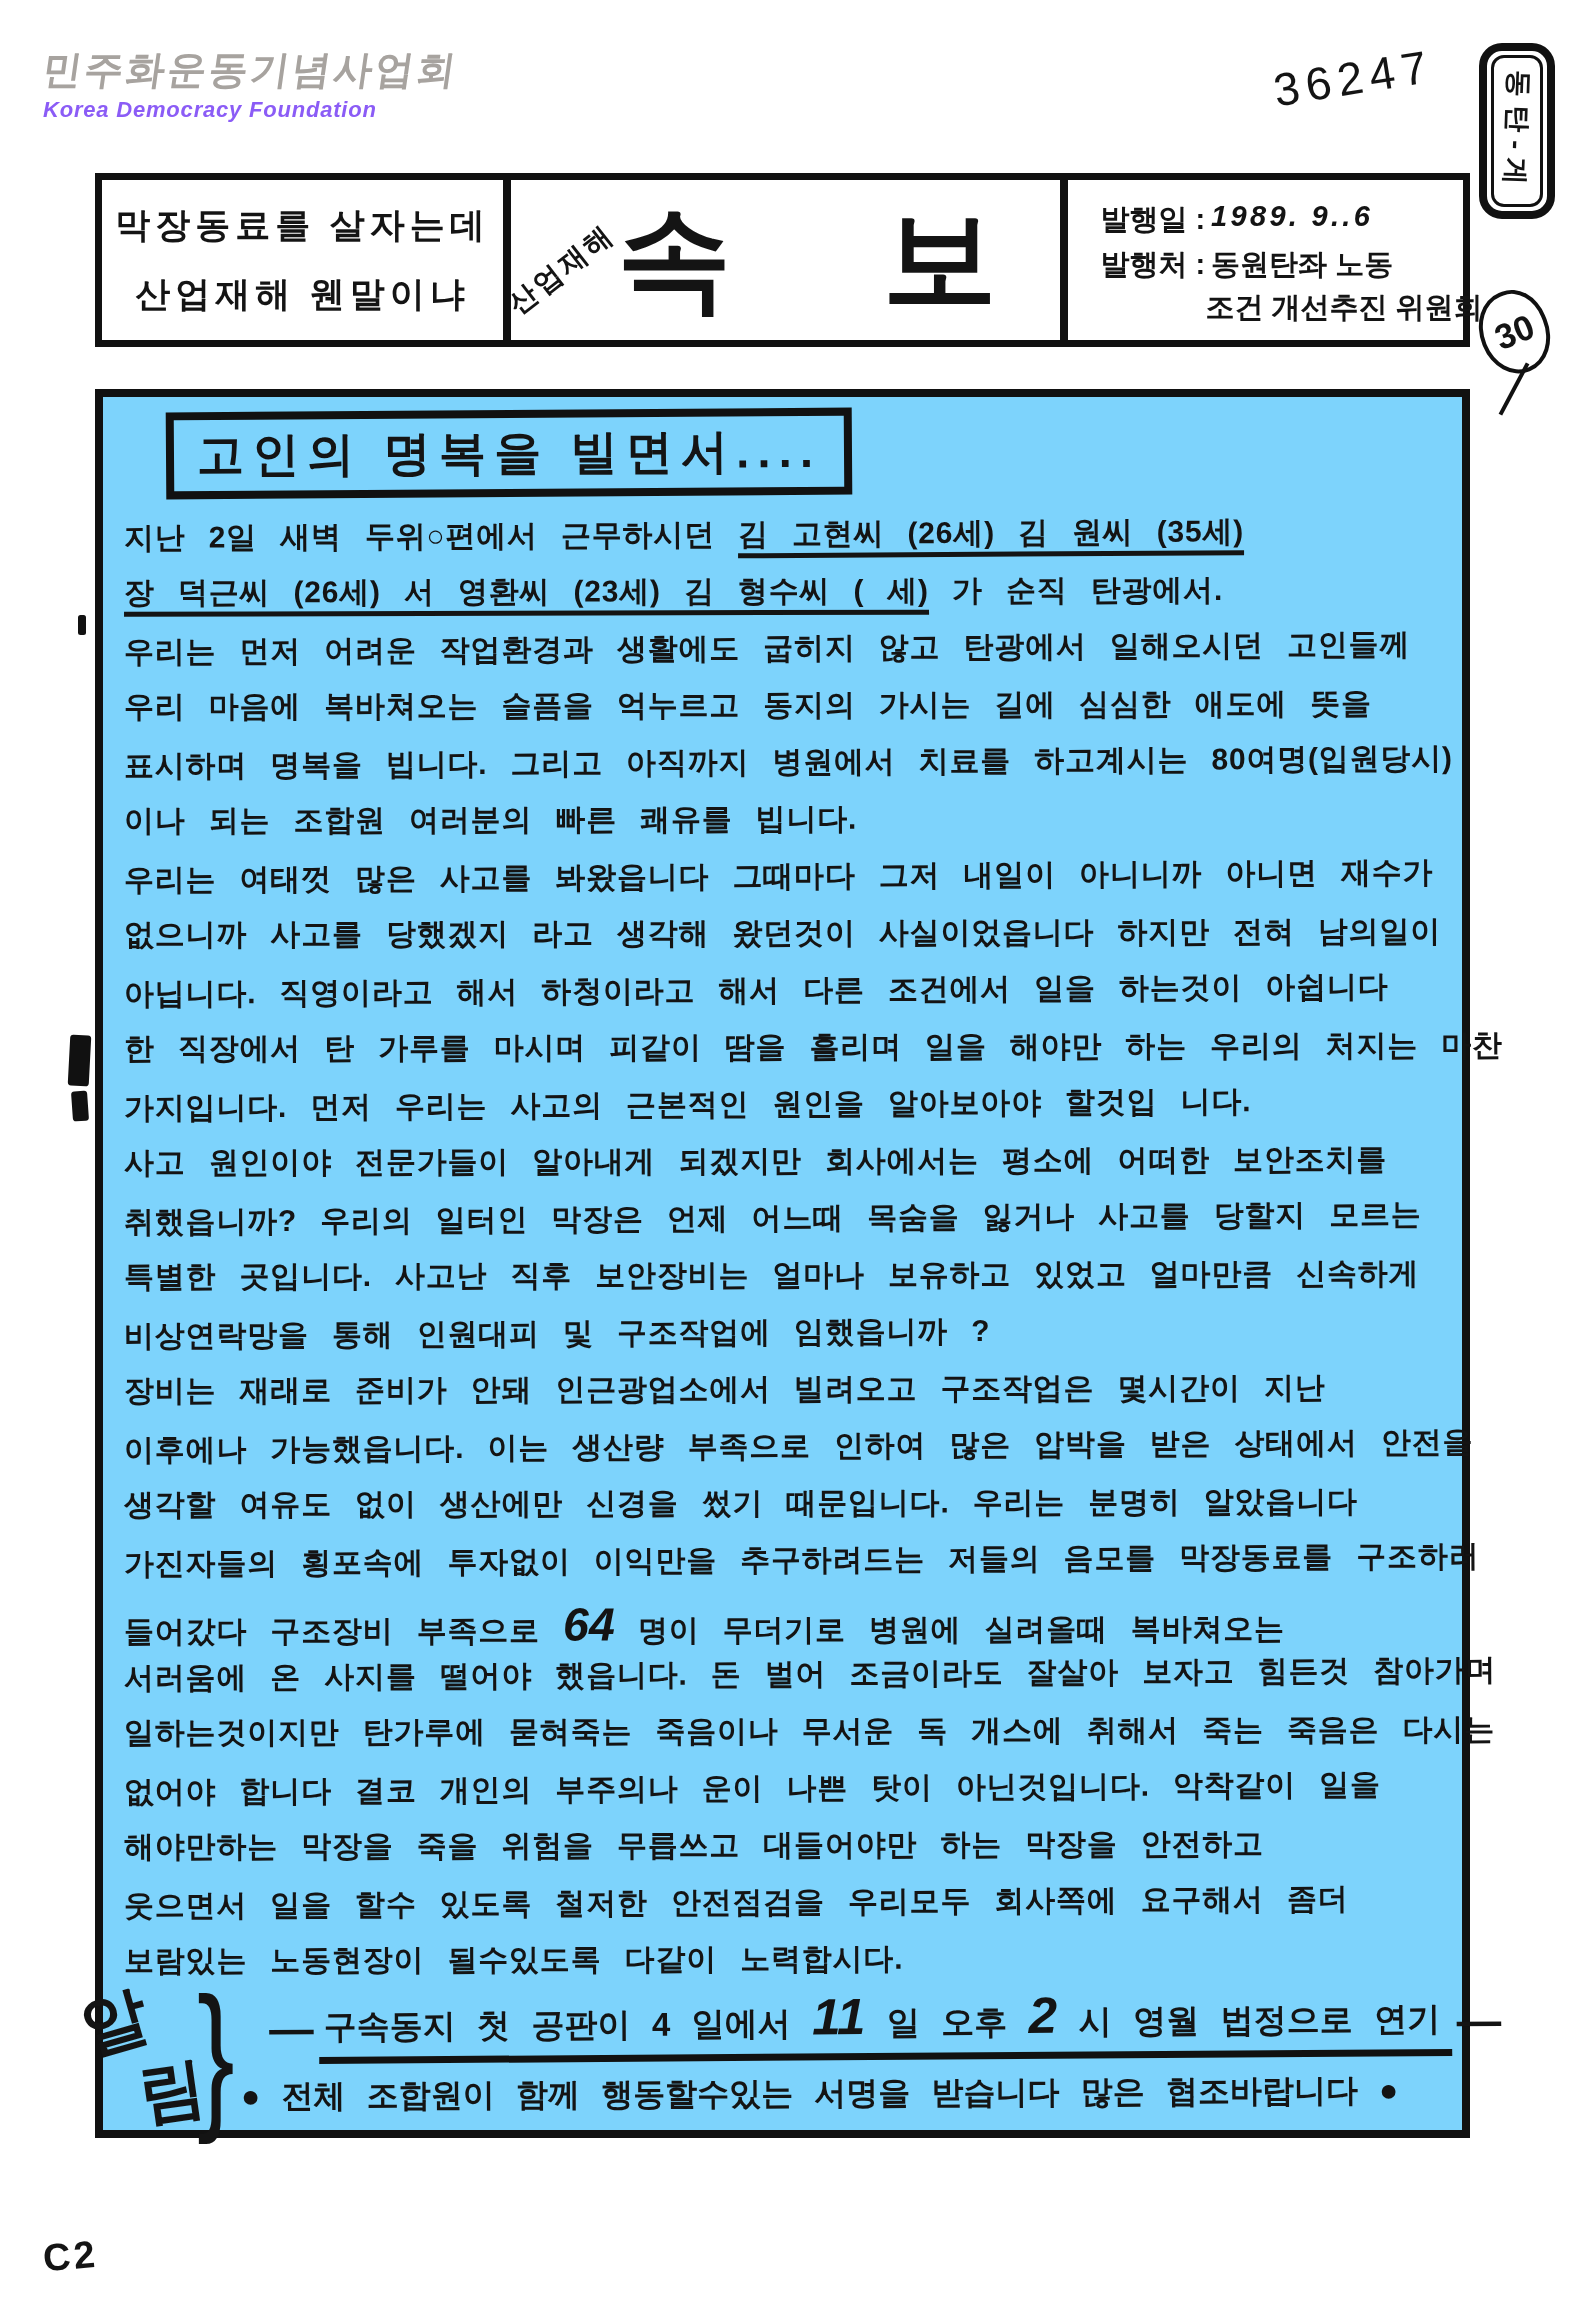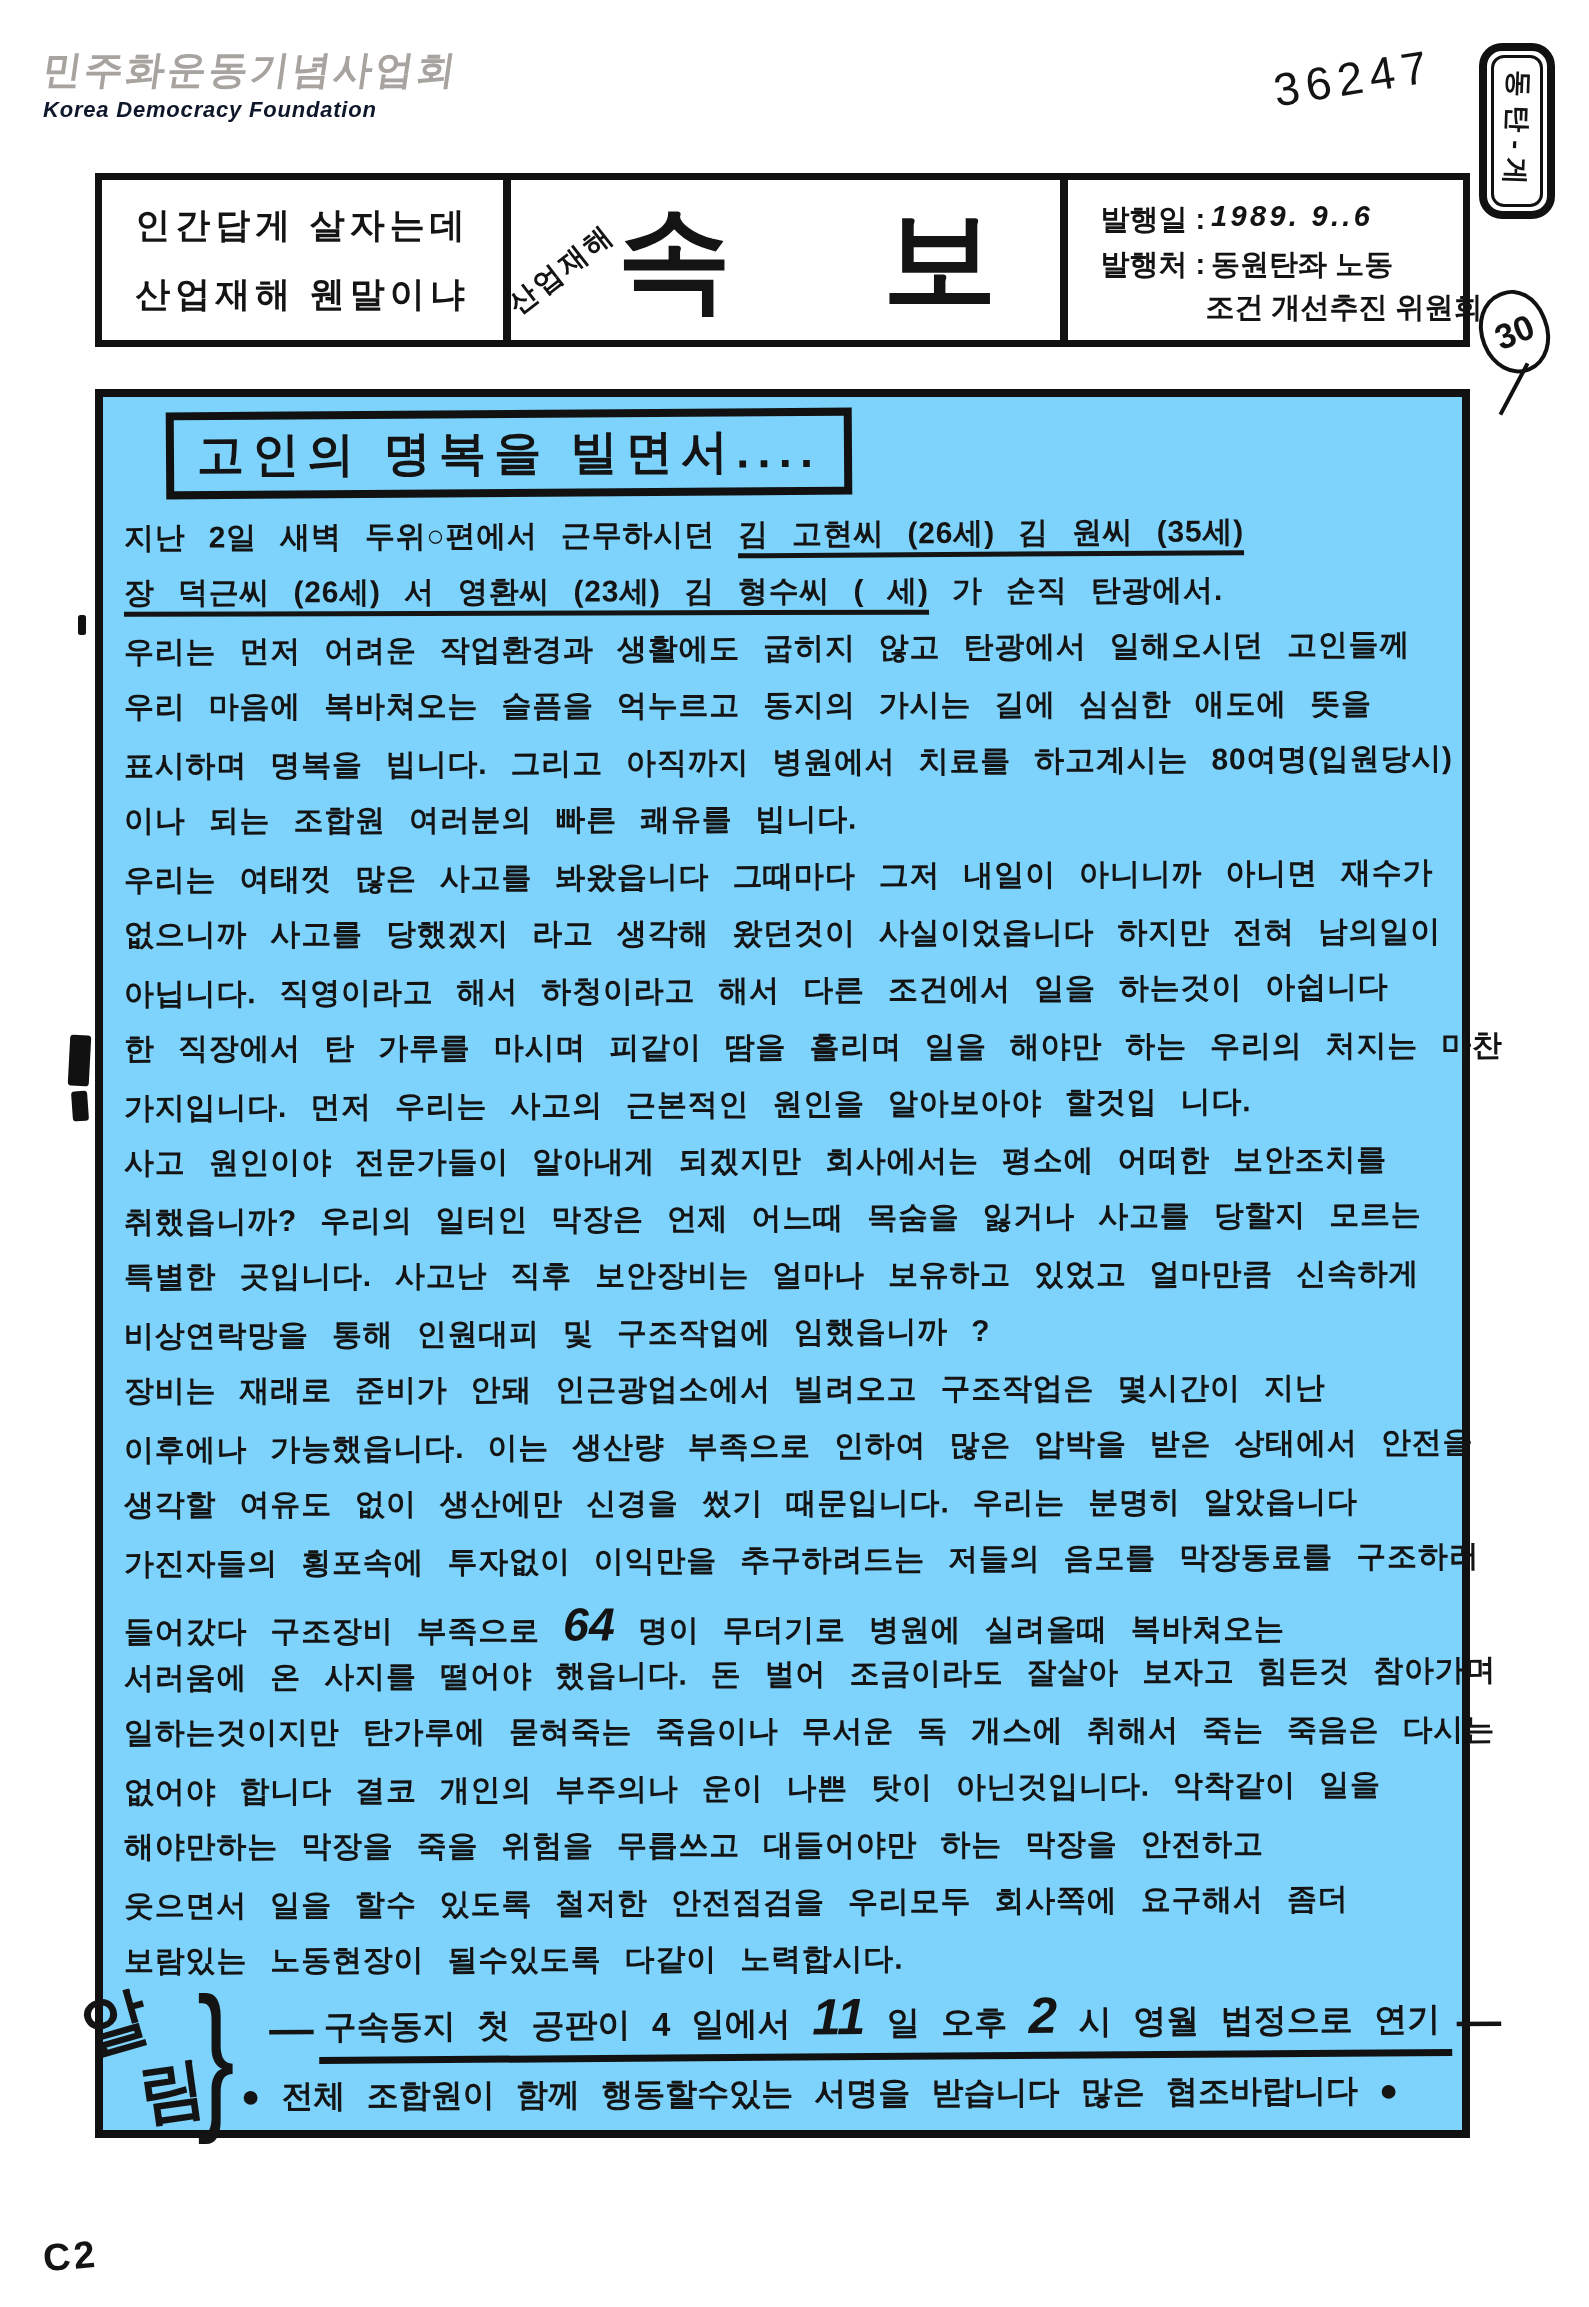--- a/index.html
+++ b/index.html
@@ -3,21 +3,21 @@
 <meta charset="utf-8">
 <style>
   html,body{margin:0;padding:0;background:#d9d9d6;}
   .page{
     position:relative;width:1590px;height:2307px;background:#ffffff;overflow:hidden;
     font-family:"Liberation Sans","DejaVu Sans",sans-serif;color:#141414;
   }
   
   .logo{position:absolute;left:43px;top:49px;line-height:1.1;}
   .logo-kr{font-size:39px;font-weight:bold;color:#a7a39f;letter-spacing:2.5px;transform:skewX(-8deg);}
-  .logo-en{font-size:22px;font-weight:bold;font-style:italic;color:#0f172a;margin-top:6.6px;letter-spacing:0.8px;}
+  .logo-en{font-size:22px;font-weight:bold;font-style:italic;color:#8b5cf6;margin-top:6.6px;letter-spacing:0.8px;}
   
   .reg-num{position:absolute;left:1273px;top:51px;font-size:46px;font-weight:normal;
     transform:rotate(-9deg);letter-spacing:6.6px;}
   
   .side-tab{position:absolute;left:1479px;top:43px;width:76px;height:176px;
     border:8.2px solid #111;border-radius:23px;background:#fff;padding:4.1px;box-sizing:border-box;}
   .side-tab-inner{width:100%;height:100%;border:3.3px solid #111;border-radius:13px;
     display:flex;align-items:center;justify-content:center;box-sizing:border-box;}
   .side-tab-text{writing-mode:vertical-rl;text-orientation:sideways;font-size:27px;font-weight:bold;
     letter-spacing:8.2px;transform:rotate(2deg);}
@@ -88,21 +88,21 @@
     <div class="side-tab-inner">
       <span class="side-tab-text">동탄-게</span>
     </div>
   </div>
 
   <div class="circle-num">30</div>
   <div class="circle-tail"></div>
 
   <div class="masthead">
     <div class="m-cell1">
-      <div>인간답게  살자는데</div>
+      <div>막장동료를  살자는데</div>
       <div>산업재해  웬말이냐</div>
     </div>
     <div class="m-cell2">
       <span class="overtitle">산업재해</span>
       <span class="big-title">속 보</span>
     </div>
     <div class="m-cell3">
       <div class="m-row">
         <span>발행일 :</span>
         <span class="hand-val">1989.  9..6</span>

